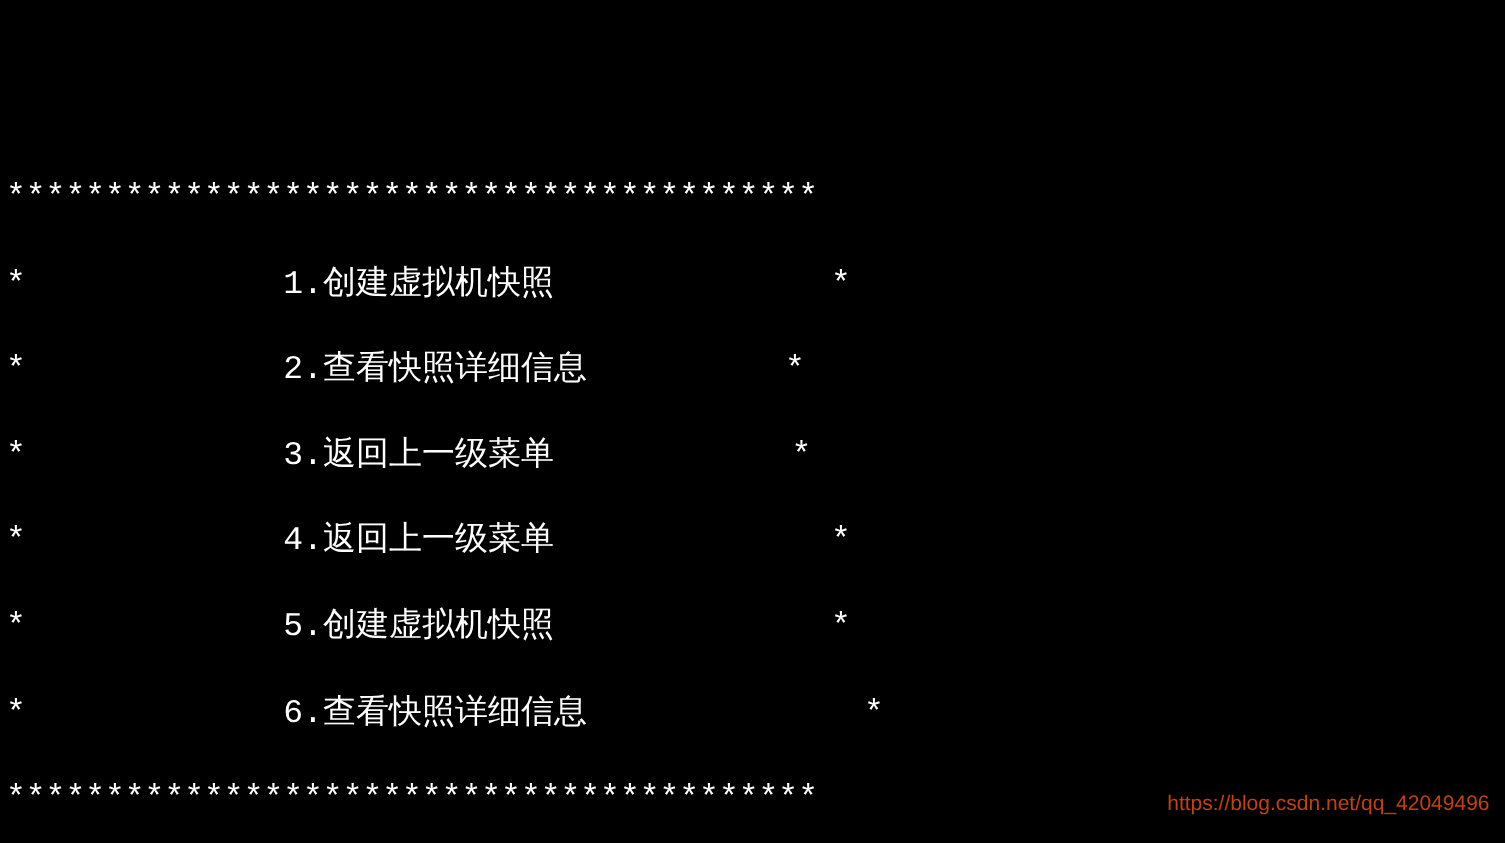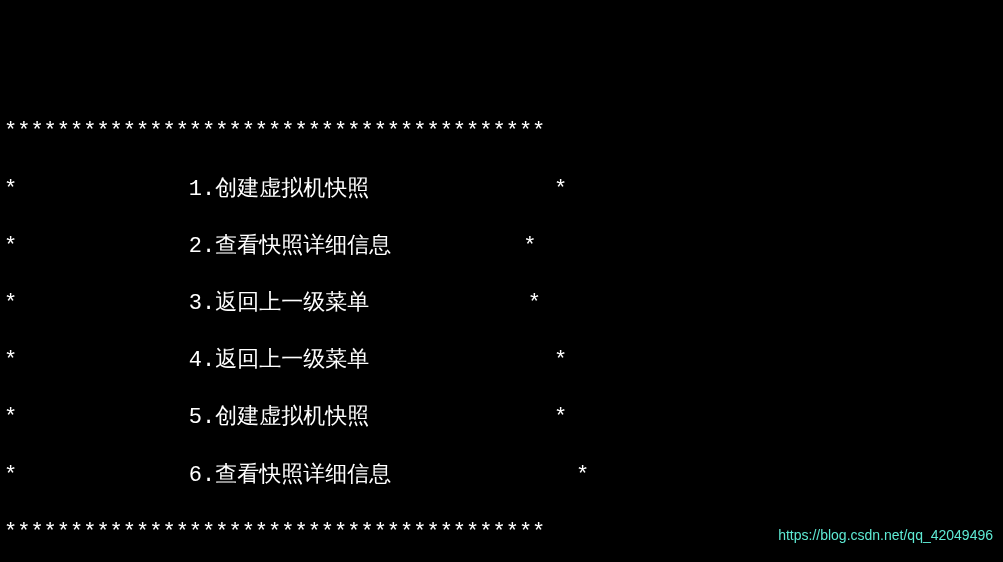--- a/index.html
+++ b/index.html
@@ -27,21 +27,21 @@
       letter-spacing: 0;
     }
     .menu-row {
       display: block;
       font-family: Liberation Mono, monospace;
     }
     .watermark {
       position: absolute;
       right: 10px;
       bottom: 18px;
-      color: #5eead4;
+      color: #c2410c;
       font-size: 14px;
       font-family: Arial, sans-serif;
       white-space: nowrap;
     }
   </style>
 </head>
 <body>
 
 
 

